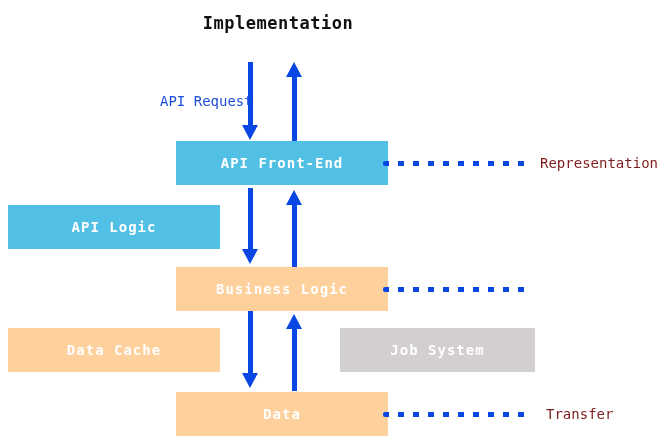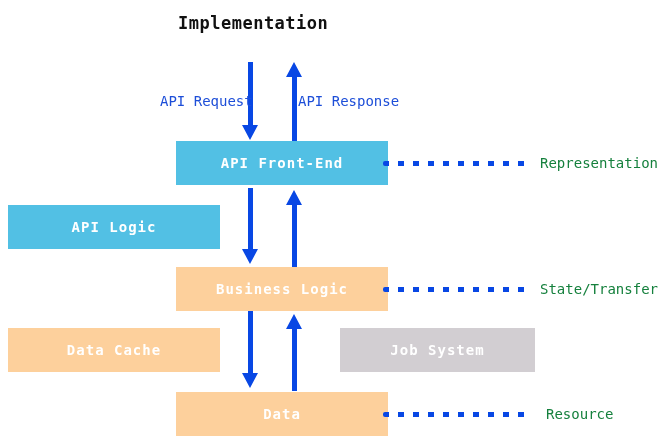--- a/index.html
+++ b/index.html
@@ -11,21 +11,21 @@
   html,body{margin:0;padding:0;background:#ffffff;}
   .canvas{
     position:relative;
     width:664px;height:446px;
     background:#ffffff;
     font-family:"DejaVu Sans Mono","Liberation Mono",monospace;
     overflow:hidden;
   }
   .title{
     position:absolute;left:178px;top:13px;width:200px;
-    text-align:left;font-size:17px;font-weight:bold;color:#111;
+    text-align:center;font-size:17px;font-weight:bold;color:#111;
     letter-spacing:0.5px;
   }
   .flow-label{
     position:absolute;top:93px;
     font-size:14px;color:#1d4ed8;white-space:nowrap;
   }
   .box{
     position:absolute;width:212px;height:44px;
     display:flex;align-items:center;justify-content:center;
     color:#ffffff;font-size:14px;font-weight:bold;letter-spacing:1px;
@@ -42,70 +42,68 @@
   .arrow .head{width:0;height:0;border-left:8px solid transparent;border-right:8px solid transparent;}
   .arrow .head.down{border-top:15px solid var(--line);}
   .arrow .head.up{border-bottom:15px solid var(--line);}
   .dash-line{
     position:absolute;left:383px;width:147px;height:5px;
     background:repeating-linear-gradient(90deg,var(--line) 0 6px,transparent 6px 15px);
     border-radius:2px;
   }
   .layer-label{
     position:absolute;left:540px;
-    font-size:14px;color:#15803d;white-space:nowrap;
+    font-size:14px;color:#7f1d1d;white-space:nowrap;
   }
 </style>
 </head>
 <body>
 
 <div class="canvas">
 
   <div class="title">Implementation</div>
 
   <div class="arrow" style="left:242px;top:62px;height:78px">
     <div class="shaft"></div>
     <div class="head down"></div>
   </div>
   <div class="arrow" style="left:286px;top:62px;height:80px">
     <div class="head up"></div>
     <div class="shaft"></div>
   </div>
 
   <div class="flow-label" style="left:160px">API Request</div>
-  <div class="flow-label" style="left:298px">API Response</div>
 
   <div class="box blue" style="left:176px;top:141px">API Front-End</div>
   <div class="dash-line" style="top:161px"></div>
   <div class="layer-label" style="top:155px">Representation</div>
 
   <div class="box blue" style="left:8px;top:205px">API Logic</div>
 
   <div class="arrow" style="left:242px;top:188px;height:76px">
     <div class="shaft"></div>
     <div class="head down"></div>
   </div>
   <div class="arrow" style="left:286px;top:190px;height:77px">
     <div class="head up"></div>
     <div class="shaft"></div>
   </div>
 
   <div class="box orange" style="left:176px;top:267px">Business Logic</div>
   <div class="dash-line" style="top:287px"></div>
-  <div class="layer-label" style="top:281px">State/Transfer</div>
 
   <div class="box gray" style="left:340px;top:328px;width:195px">Job System</div>
   <div class="box orange" style="left:8px;top:328px">Data Cache</div>
 
   <div class="arrow" style="left:242px;top:311px;height:77px">
     <div class="shaft"></div>
     <div class="head down"></div>
   </div>
   <div class="arrow" style="left:286px;top:314px;height:77px">
     <div class="head up"></div>
     <div class="shaft"></div>
   </div>
 
   <div class="box orange" style="left:176px;top:392px">Data</div>
   <div class="dash-line" style="top:412px"></div>
-  <div class="layer-label" style="top:406px;left:546px">Resource</div>
+  <div class="layer-label" style="top:406px;left:546px">Transfer</div>
 
 </div>
 
 </body></html>

